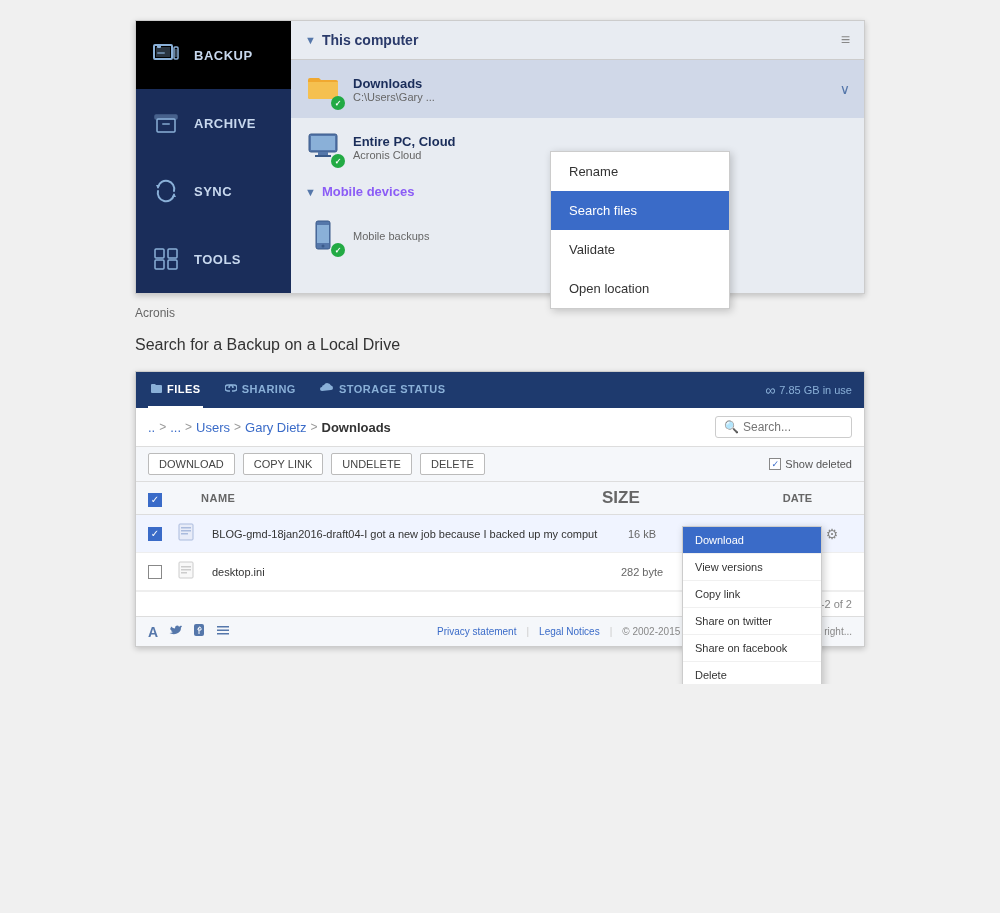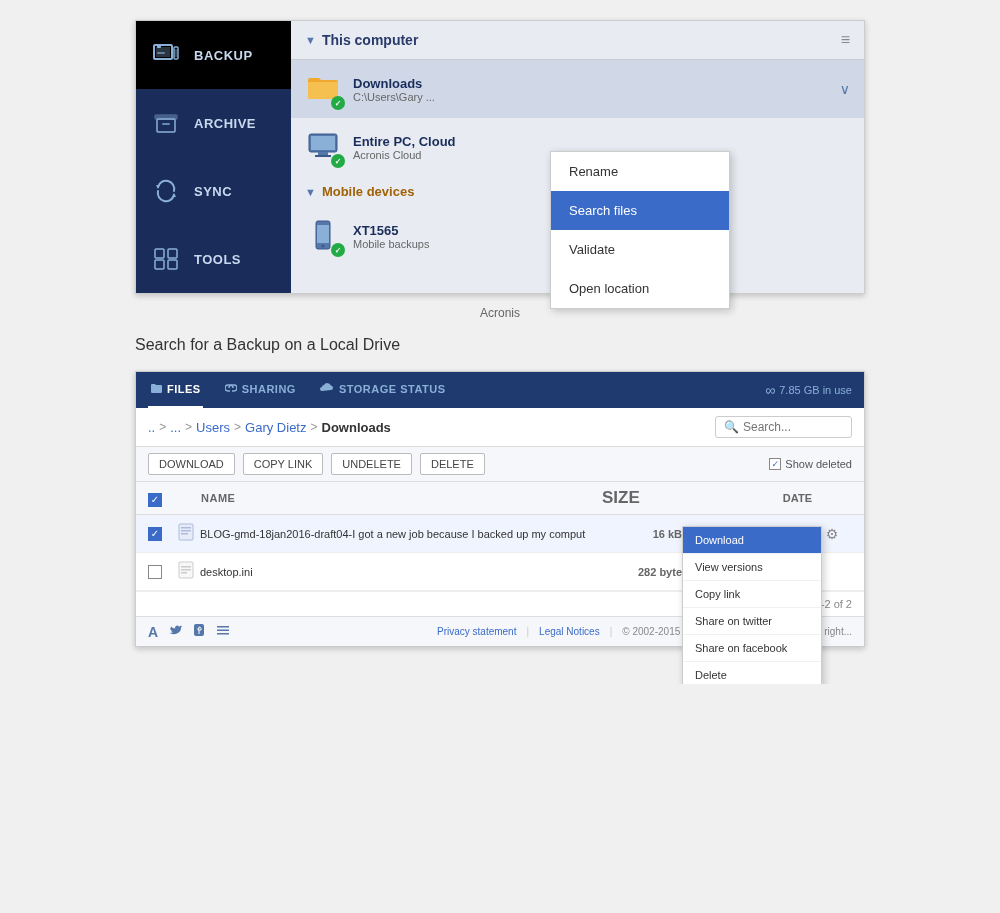--- a/index.html
+++ b/index.html
@@ -144,21 +144,21 @@
       gap: 6px;
       background: #e8ecf2;
     }
     .section-header-arrow {
       color: #5577aa;
       font-size: 11px;
     }
     .section-header-title {
       font-size: 13px;
       font-weight: bold;
-      color: #a16207;
+      color: #8b5cf6;
     }
 
     
     .context-menu {
       position: absolute;
       top: 130px;
       left: 259px;
       background: #fff;
       border: 1px solid #ccc;
       box-shadow: 2px 2px 8px rgba(0,0,0,0.2);
@@ -178,21 +178,20 @@
 
     
     .caption {
       font-size: 12px;
       color: #666;
       margin-bottom: 16px;
       width: 730px;
       margin-left: auto;
       margin-right: auto;
       padding-top: 4px;
-      text-align: center;
     }
 
     
     .section-label {
       font-size: 16px;
       color: #333;
       margin-bottom: 12px;
       width: 730px;
       margin-left: auto;
       margin-right: auto;
@@ -376,36 +375,35 @@
     }
     .checkbox.checked {
       background: #3a6bc8;
       border-color: #3a6bc8;
       color: #fff;
     }
     .name-cell {
       flex: 1;
       display: flex;
       align-items: center;
-      gap: 6px;
+      gap: 18px;
     }
     .file-type-icon {
       color: #5577aa;
       font-size: 13px;
     }
     .file-name-text {
       font-size: 11px;
       color: #333;
     }
     .size-cell {
       width: 80px;
-      text-align: right;
+      text-align: center;
       font-size: 11px;
       color: #666;
-      font-weight: bold;
     }
     .date-cell {
       width: 130px;
       text-align: right;
       font-size: 11px;
       color: #666;
     }
     .action-cell {
       width: 40px;
       display: flex;
@@ -590,21 +588,20 @@
     <div class="backup-item">
       <div class="backup-item-icon-wrap">
         <svg width="36" height="36" viewBox="0 0 36 36">
           <rect x="11" y="4" width="14" height="28" rx="2" fill="#5577aa" stroke="#3a5a8a" stroke-width="1"></rect>
           <rect x="12" y="8" width="12" height="18" fill="#8ab0d8"></rect>
           <circle cx="18" cy="29" r="1.5" fill="#3a5a8a"></circle>
         </svg>
         <span class="backup-check">✓</span>
       </div>
       <div class="backup-item-info">
-        <div class="backup-item-name">XT1565</div>
         <div class="backup-item-sub">Mobile backups</div>
       </div>
     </div>
 
     <div class="context-menu">
       <div class="context-menu-item">Rename</div>
       <div class="context-menu-item selected">Search files</div>
       <div class="context-menu-item">Validate</div>
       <div class="context-menu-item">Open location</div>
     </div>

